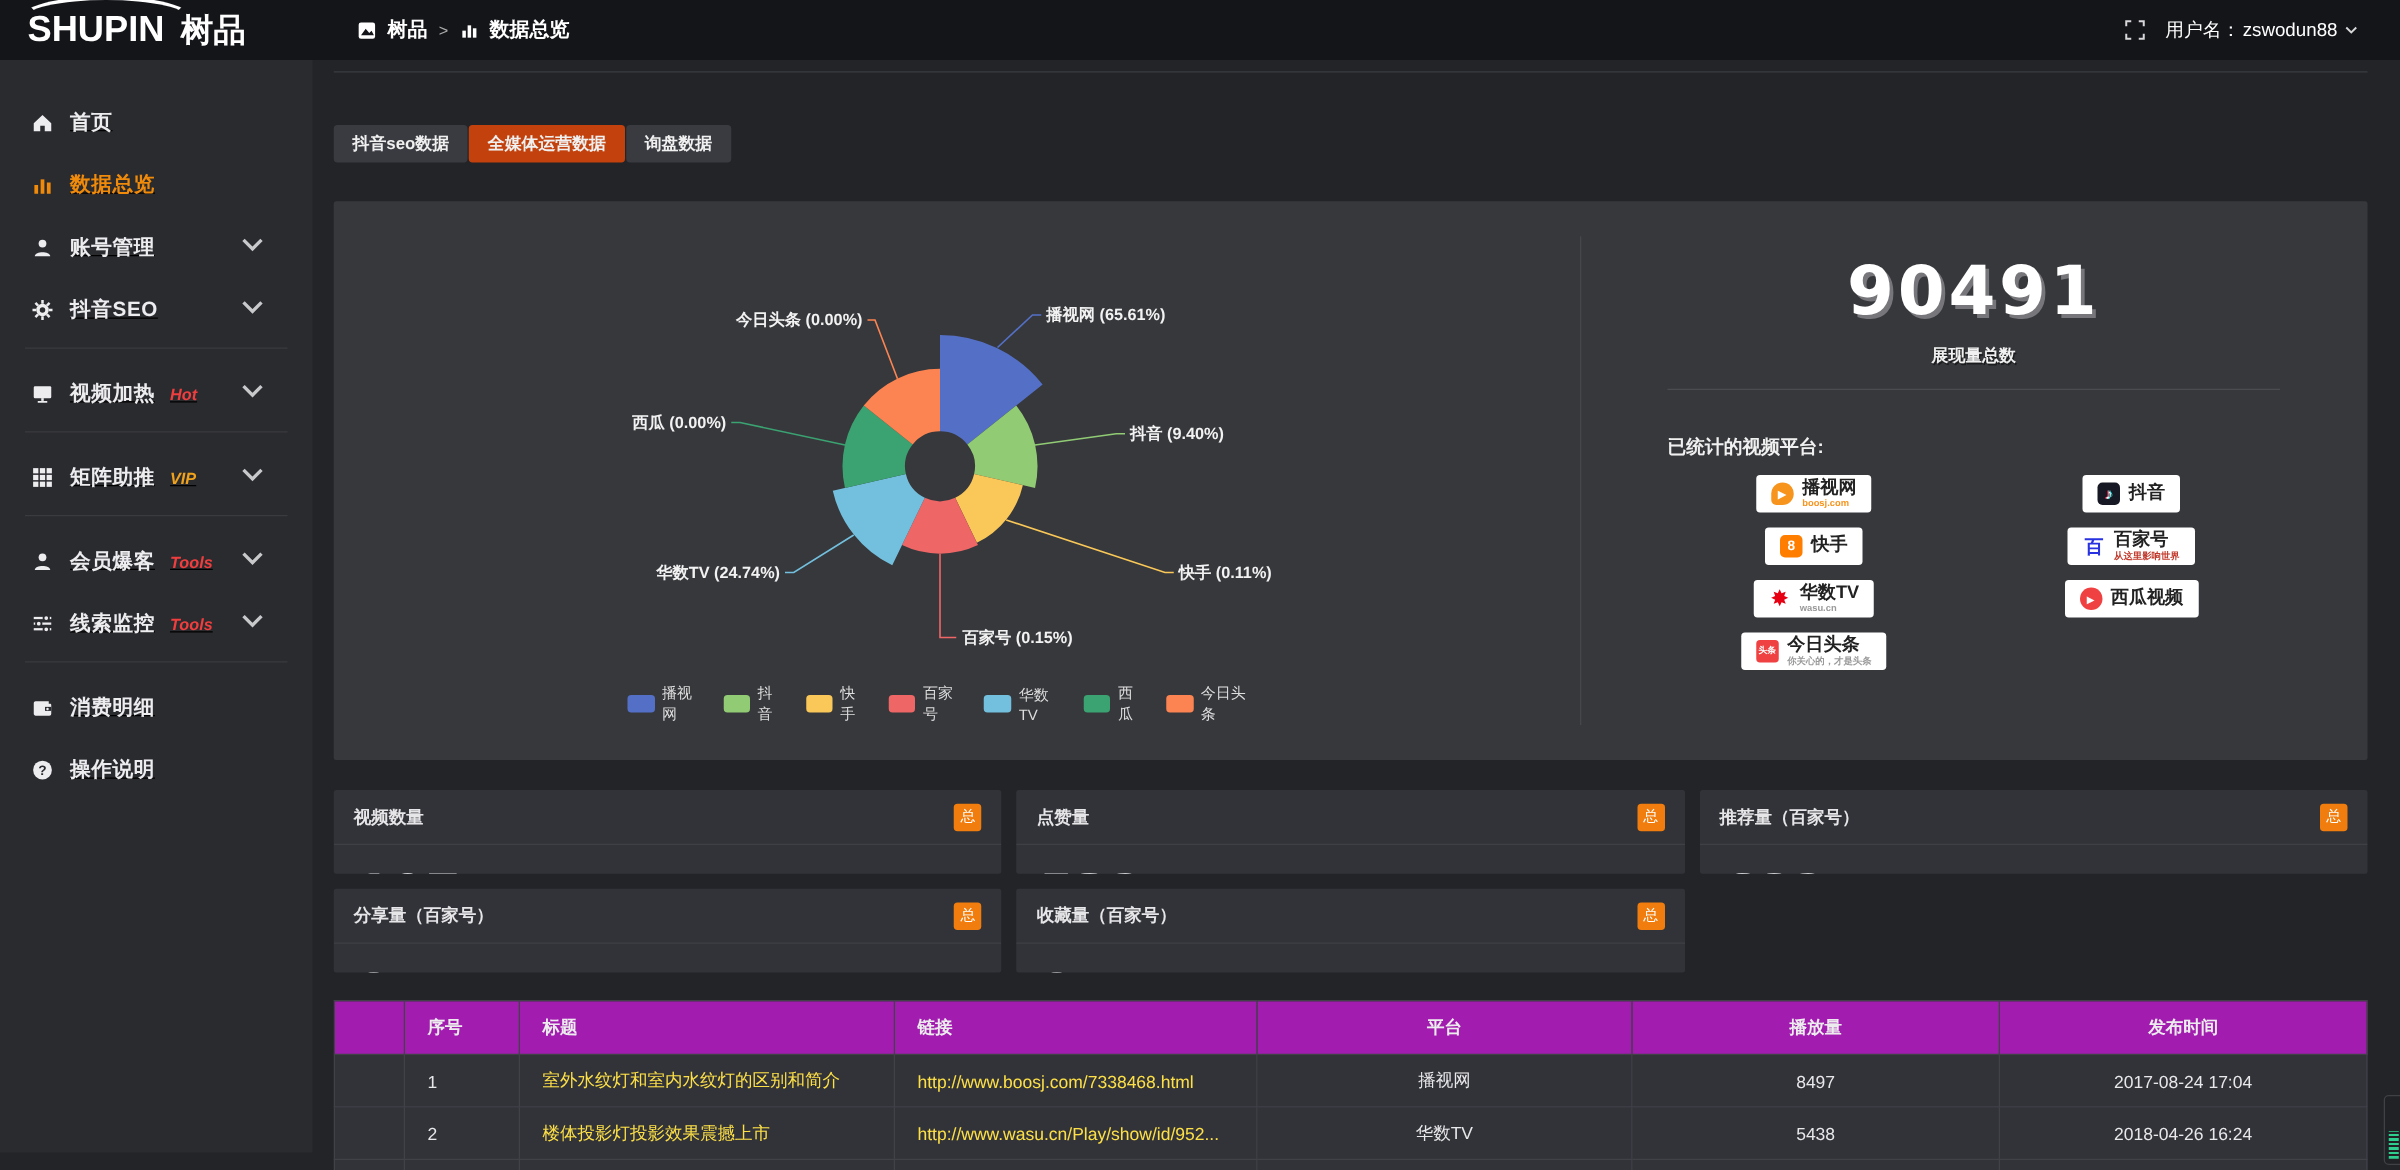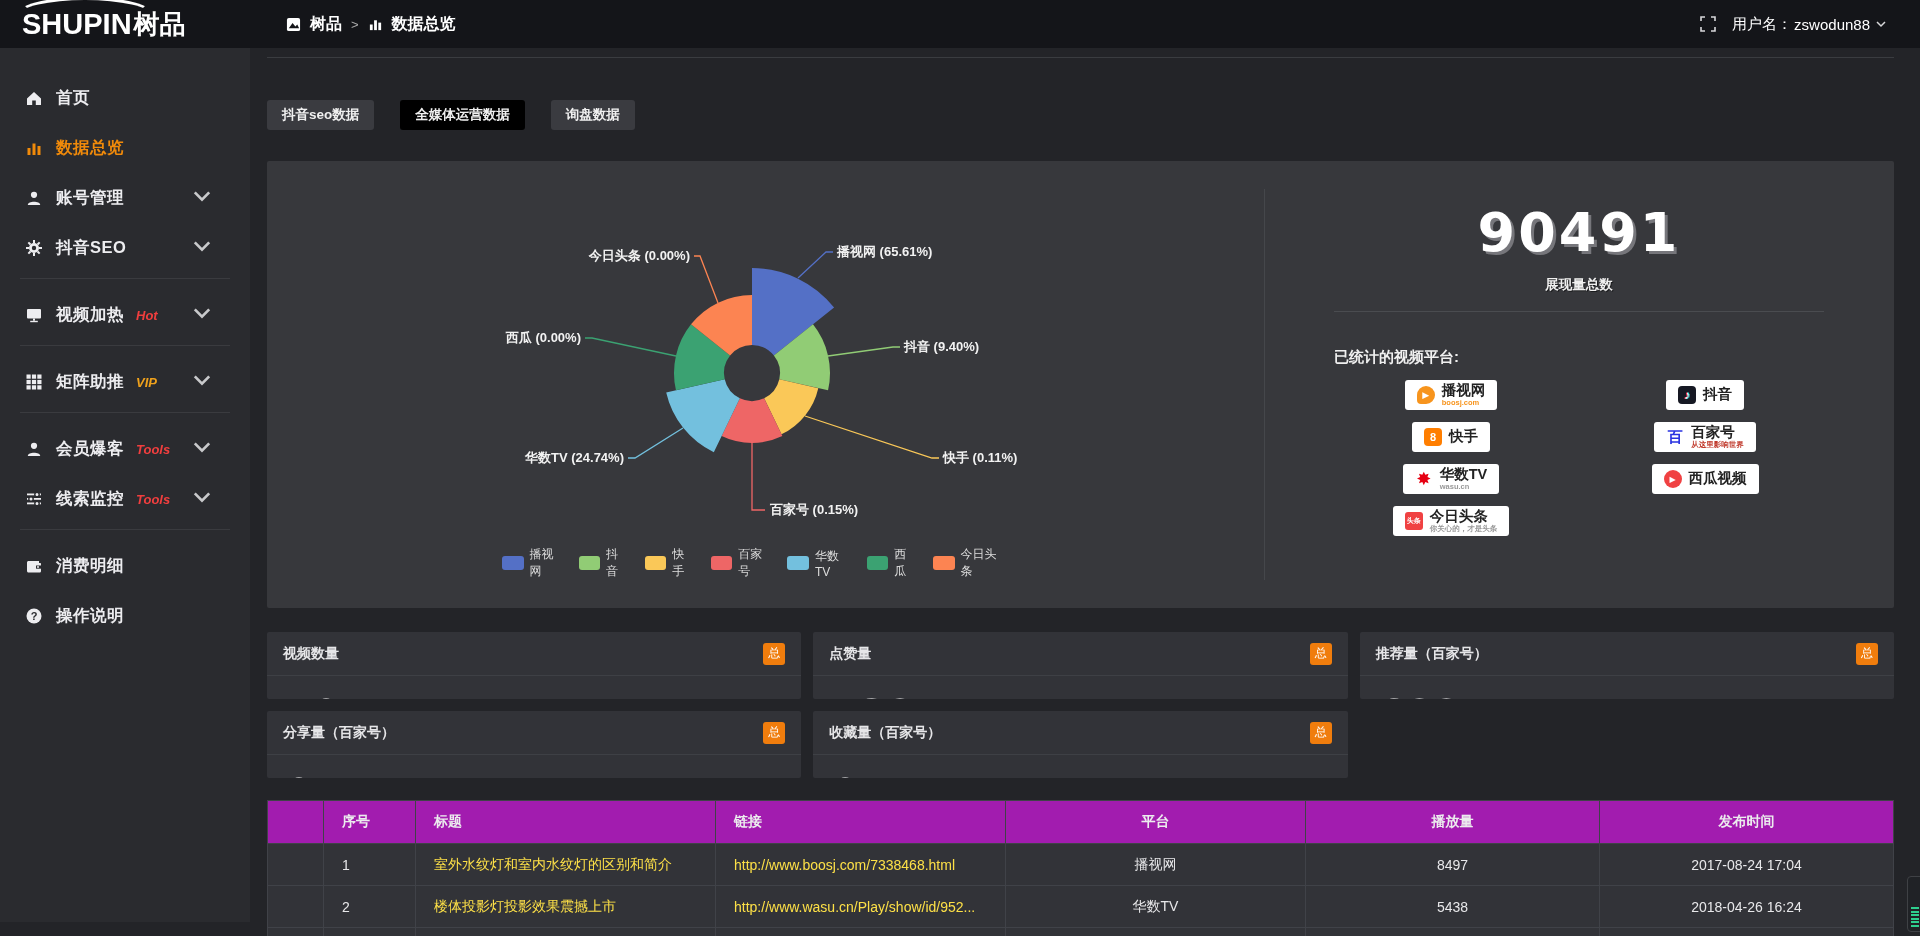--- a/index.html
+++ b/index.html
@@ -1,47 +1,47 @@
 <!DOCTYPE html>
 <html><head>
 <meta charset="utf-8">
 <style>
   * { margin:0; padding:0; box-sizing:border-box; }
   html,body { width:1920px; height:936px; overflow:hidden; background:#232428;
     font-family:"Liberation Sans","DejaVu Sans",sans-serif; }
   
   .topbar { position:absolute; top:0; left:0; width:1920px; height:48px; background:#141519;
     display:flex; align-items:center; z-index:20; }
-  .logo { width:250px; padding-left:22px; display:flex; align-items:flex-end; gap:2px; position:relative; }
+  .logo { width:250px; padding-left:22px; display:flex; align-items:flex-end; gap:13px; position:relative; }
   .logo::before { content:""; position:absolute; top:-13px; left:16px; width:132px; height:30px;
     border:3px solid transparent; border-top:3px solid #fff; border-radius:50%; }
   .logo-en { color:#fff; font-size:29px; font-weight:900; letter-spacing:0; line-height:1; }
   .logo-cn { color:#fff; font-size:26px; font-weight:900; line-height:1.05; }
   .breadcrumb { margin-left:36px; display:flex; align-items:center; gap:9px; color:#fff;
     font-size:16px; font-weight:700; }
   .bc-sep { color:#aaa; font-size:13px; font-weight:400; }
   .tb-right { margin-left:auto; display:flex; align-items:center; gap:16px; padding-right:34px; color:#fff; }
   .user-name { font-size:15px; display:flex; align-items:center; gap:6px; }
   
-  .sidebar { position:absolute; top:48px; left:0; bottom:14px; width:250px; background:#2a2b2f; padding-top:30px; }
+  .sidebar { position:absolute; top:48px; left:0; bottom:14px; width:250px; background:#2a2b2f; padding-top:30px;text-decoration:underline; }
   .sb-item { height:40px; margin-bottom:10px; display:flex; align-items:center; padding-left:25px;
     position:relative; color:#ededf0; cursor:pointer; }
   .sb-item svg { width:18px; height:18px; margin-right:13px; flex:none; }
   .sb-label { font-size:16.5px; font-weight:600; letter-spacing:.5px; }
   .sb-badge { margin-left:12px; font-size:13px; font-weight:800; font-style:italic; }
   .sb-chevron { position:absolute; right:26px; top:50%; transform:translateY(-50%); color:#c8c9cb; }
   .sb-item.active { color:#f08a0a; }
   .sb-divider { height:1px; background:#3a3b3f; margin:7px 20px 16px 20px; }
   
   .content { position:absolute; left:250px; top:48px; right:0; bottom:0; padding:0 26px 0 17px; }
   .top-divider { height:1px; background:#3a3c40; margin-top:9px; }
-  .tabs { margin-top:42px; display:flex; gap:26px; }
+  .tabs { margin-top:42px; display:flex; gap:1px; }
   .tab { height:30px; padding:0 15px; background:#3a3b40; color:#f0f0f0; font-size:13.5px; font-weight:700;
     border:none; border-radius:3px; display:flex; align-items:center; cursor:pointer; }
-  .tab.active { background:#000000;text-align:center; }
+  .tab.active { background:#c2410c;text-align:center; }
   
   .panel { margin-top:31px; height:447px; background:#37383c; border-radius:2px; position:relative; }
   .rose-svg { position:absolute; left:0; top:0; }
   .rose-svg text { font-size:13px; fill:#f2f2f2; font-weight:600; }
   .legend { position:absolute; left:235px; top:385px; width:500px; display:flex; justify-content:center;
     gap:18px; }
   .lg-item { display:flex; align-items:center; gap:6px; cursor:pointer; }
   .lg-swatch { width:25px; height:14px; border-radius:3px; }
   .lg-label { color:#ddd; font-size:12px; }
   .rightsec { position:absolute; left:997px; top:0; bottom:0; width:630px; }

